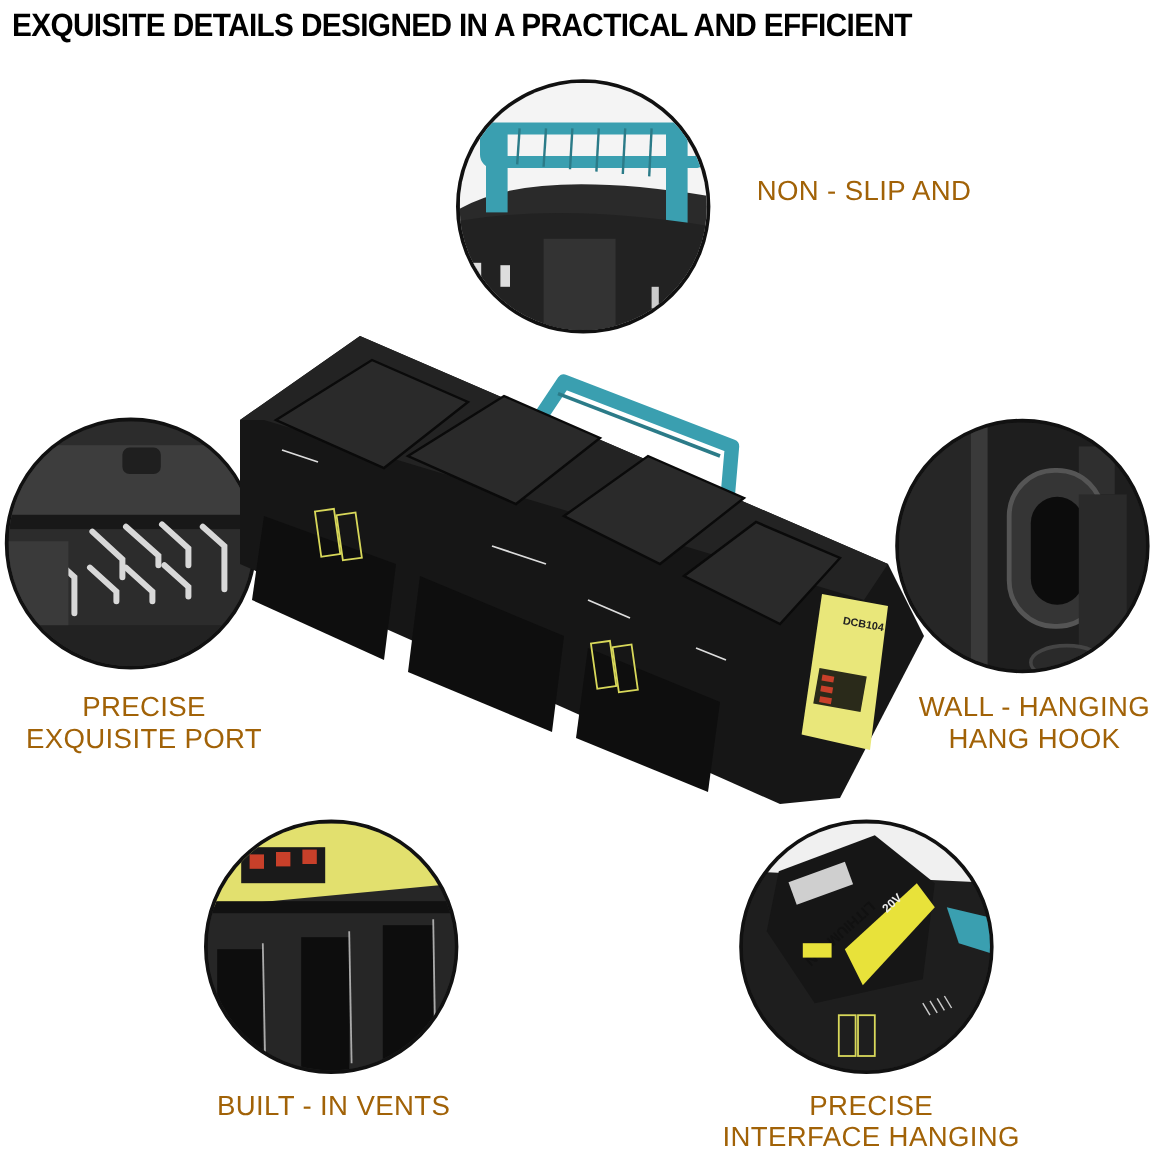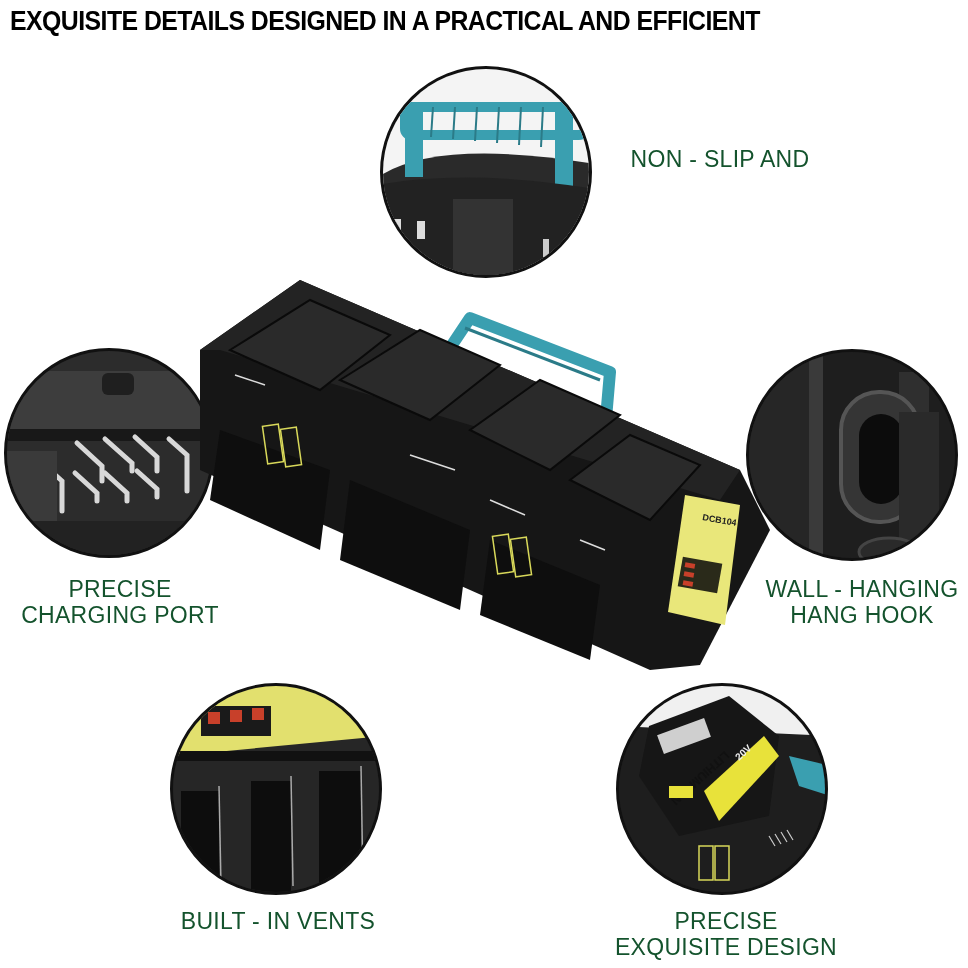--- a/index.html
+++ b/index.html
@@ -1,19 +1,19 @@
 <!DOCTYPE html>
 <html><head>
 <meta charset="utf-8">
 <style>
   html, body { margin:0; padding:0; background:#ffffff; }
   body { width:968px; height:968px; position:relative; overflow:hidden; font-family:"Liberation Sans", sans-serif; }
   .headline { position:absolute; left:10px; top:6px; width:950px; font-family:"Liberation Sans", sans-serif; font-weight:bold; font-size:27px; letter-spacing:-0.6px; color:#000; white-space:nowrap; transform:scaleX(0.92); transform-origin:left top; }
   .circle { position:absolute; border-radius:50%; border:3px solid #111; overflow:hidden; background:#1c1c1c; box-sizing:border-box; }
-  .label { position:absolute; font-family:"Liberation Sans", sans-serif; font-size:23px; color:#14532d; text-align:center; line-height:26px; letter-spacing:0.3px; }
+  .label { position:absolute; font-family:"Liberation Sans", sans-serif; font-size:23px; color:#a16207; text-align:center; line-height:26px; letter-spacing:0.3px; }
   .label span { display:block; }
   .charger { position:absolute; left:180px; top:270px; width:600px; height:420px; }
 </style>
 </head>
 <body>
 
 <div class="headline">EXQUISITE DETAILS DESIGNED IN A PRACTICAL AND EFFICIENT</div>
 
 <div class="circle" style="left:380px;top:66px;width:212px;height:212px;">
   <svg width="212" height="212" viewBox="0 0 212 212">
@@ -57,21 +57,21 @@
       <path d="M68 122 L90 142 L90 150"></path>
       <path d="M98 122 L120 142 L120 150"></path>
       <path d="M130 120 L150 138 L150 146"></path>
     </g>
     <rect x="0" y="170" width="210" height="40" fill="#222"></rect>
     <rect x="0" y="100" width="50" height="70" fill="#3a3a3a"></rect>
   </svg>
 </div>
 <div class="label" style="left:0px;top:576px;width:240px;">
   <span>PRECISE</span>
-  <span>CHARGING PORT</span>
+  <span>EXQUISITE PORT</span>
 </div>
 
 <div class="circle" style="left:746px;top:349px;width:212px;height:212px;">
   <svg width="212" height="212" viewBox="0 0 212 212">
     <rect width="212" height="212" fill="#1e1e1e"></rect>
     <rect x="0" y="0" width="60" height="212" fill="#262626"></rect>
     <rect x="60" y="0" width="14" height="212" fill="#3a3a3a"></rect>
     <rect x="150" y="20" width="30" height="40" fill="#2f2f2f"></rect>
     <rect x="92" y="40" width="78" height="130" rx="38" fill="#353535" stroke="#555" stroke-width="4"></rect>
     <rect x="110" y="62" width="44" height="90" rx="22" fill="#0c0c0c"></rect>
@@ -169,14 +169,14 @@
     <g stroke="#ccc" stroke-width="1.2">
       <line x1="150" y1="150" x2="156" y2="160"></line>
         <line x1="156" y1="148" x2="162" y2="158"></line>
       <line x1="162" y1="146" x2="168" y2="156"></line>
         <line x1="168" y1="144" x2="174" y2="154"></line>
     </g>
   </svg>
 </div>
 <div class="label" style="left:596px;top:908px;width:260px;">
   <span>PRECISE</span>
-  <span>EXQUISITE DESIGN</span>
+  <span>INTERFACE HANGING</span>
 </div>
 
 </body></html>

